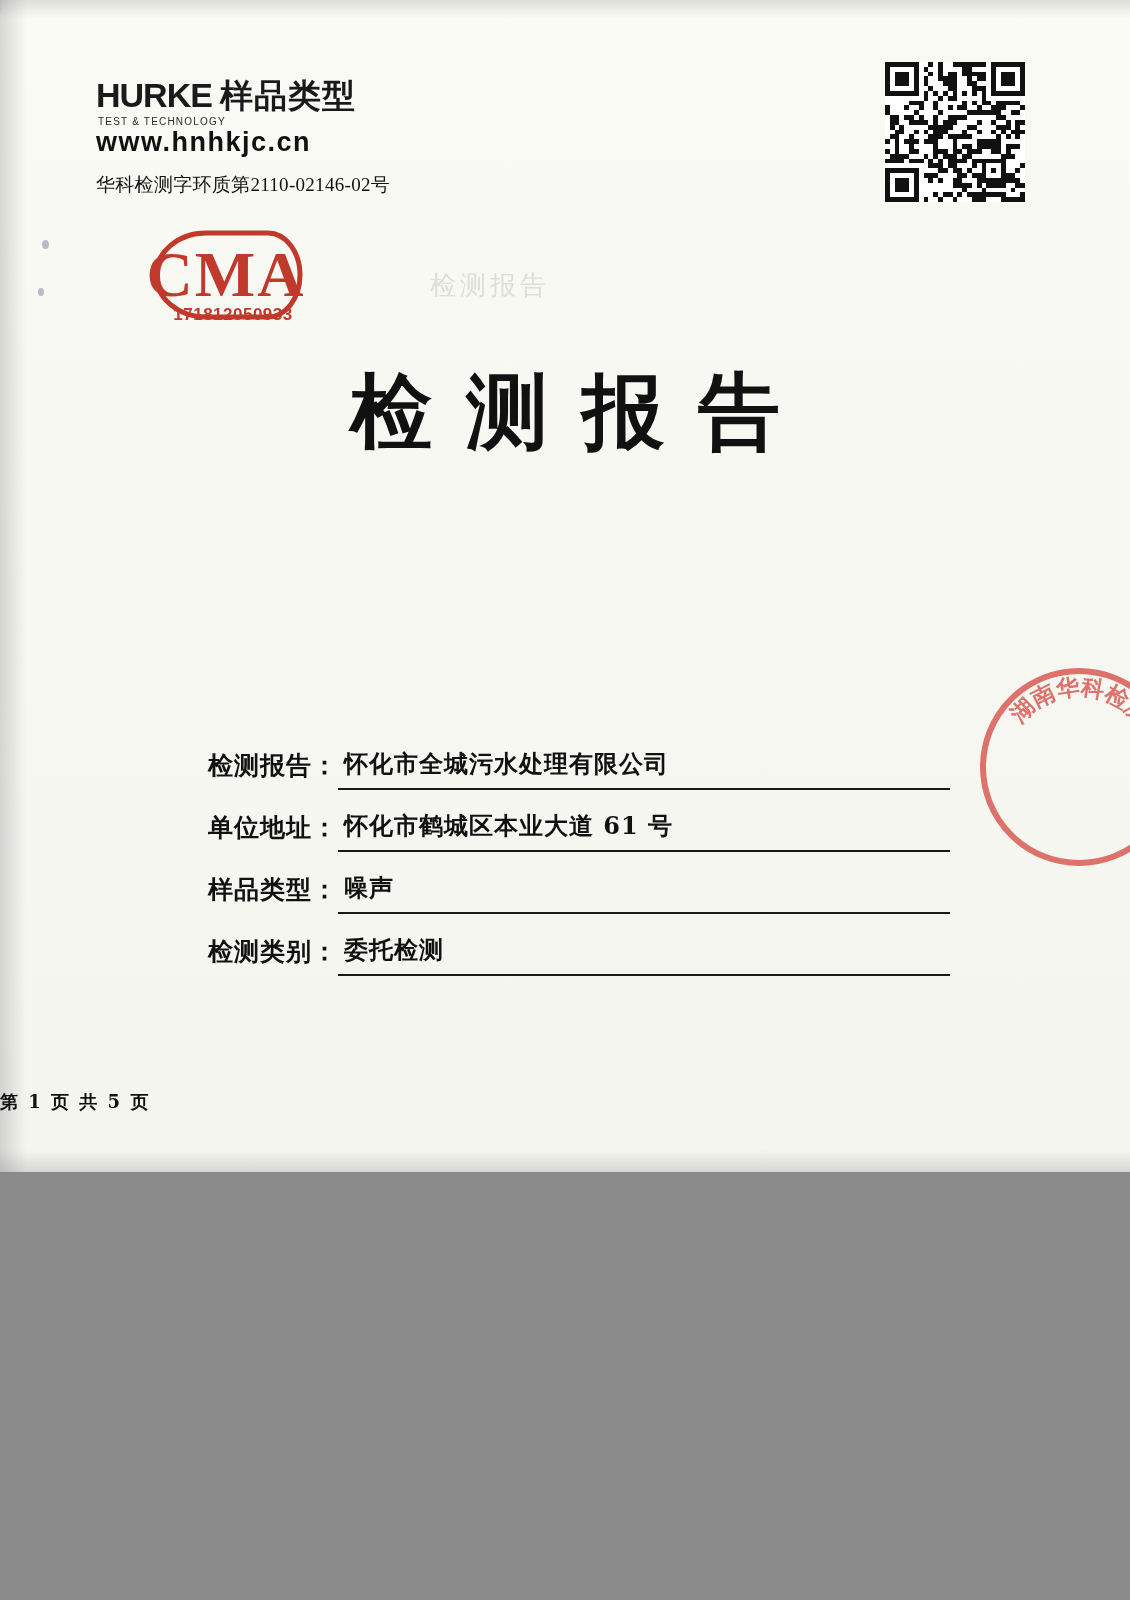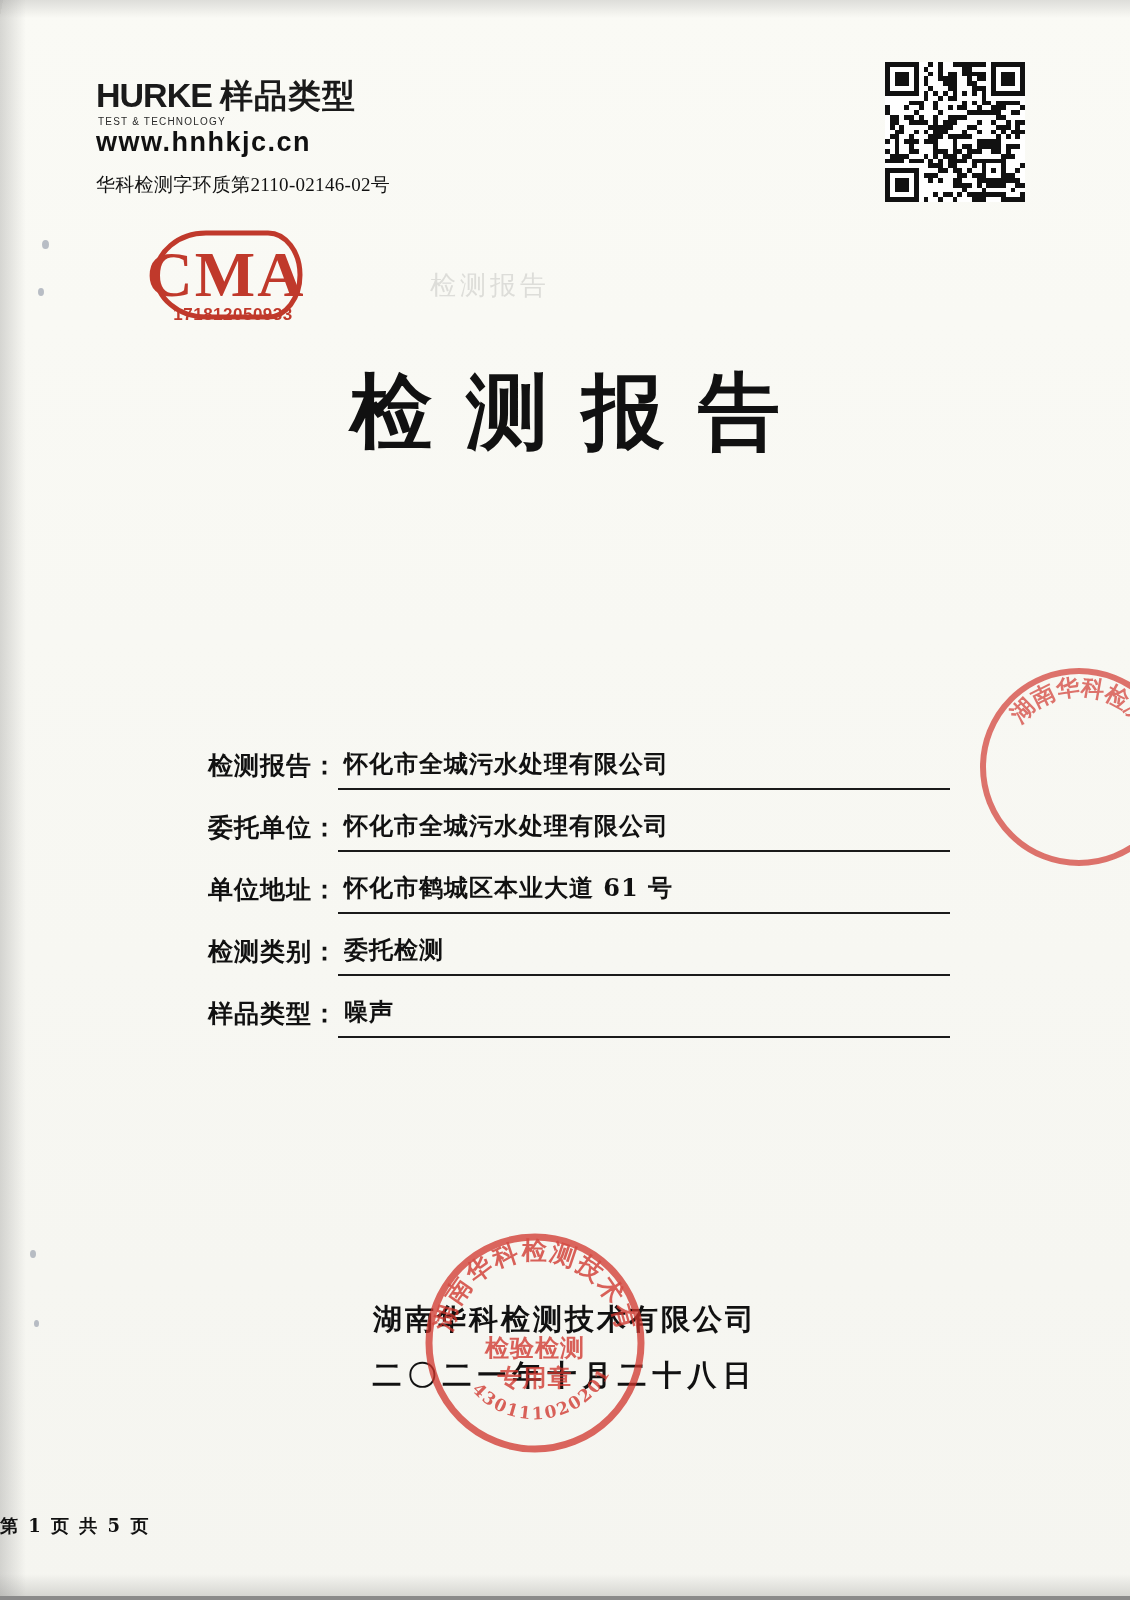--- a/index.html
+++ b/index.html
@@ -3,21 +3,21 @@
 <meta charset="utf-8">
 <style>
   html, body {
     margin: 0;
     padding: 0;
     background: #8a8a8a;
   }
   .page {
     position: relative;
     width: 1130px;
-    height: 1596px;
+    height: 1172px;
     background: #fdfdfb;
     overflow: hidden;
     font-family: "Liberation Serif", "DejaVu Serif", serif;
     color: #111;
   }
   
   .paper-tint {
     position: absolute;
     inset: 0;
     background:
@@ -312,34 +312,30 @@
       </text>
     </svg>
   </div>
 
   <div class="fields">
     <div class="field-row">
       <span class="field-label">检测报告：</span>
       <span class="field-value">怀化市全城污水处理有限公司</span>
     </div>
     <div class="field-row">
-      <span class="field-label">委托单位：</span>
-      <span class="field-value">怀化市全城污水处理有限公司</span>
-    </div>
-    <div class="field-row">
       <span class="field-label">单位地址：</span>
       <span class="field-value">怀化市鹤城区本业大道 61 号</span>
+    </div>
+    <div class="field-row">
+      <span class="field-label">样品类型：</span>
+      <span class="field-value">噪声</span>
     </div>
     <div class="field-row">
       <span class="field-label">检测类别：</span>
       <span class="field-value">委托检测</span>
-    </div>
-    <div class="field-row">
-      <span class="field-label">样品类型：</span>
-      <span class="field-value">噪声</span>
     </div>
   </div>
 
   <div class="sign-block">
     <div class="sign-company">湖南华科检测技术有限公司</div>
     <div class="sign-date">二〇二一年十月二十八日</div>
   </div>
 
   <div class="seal-main">
     <svg viewBox="0 0 230 230" width="230" height="230">

